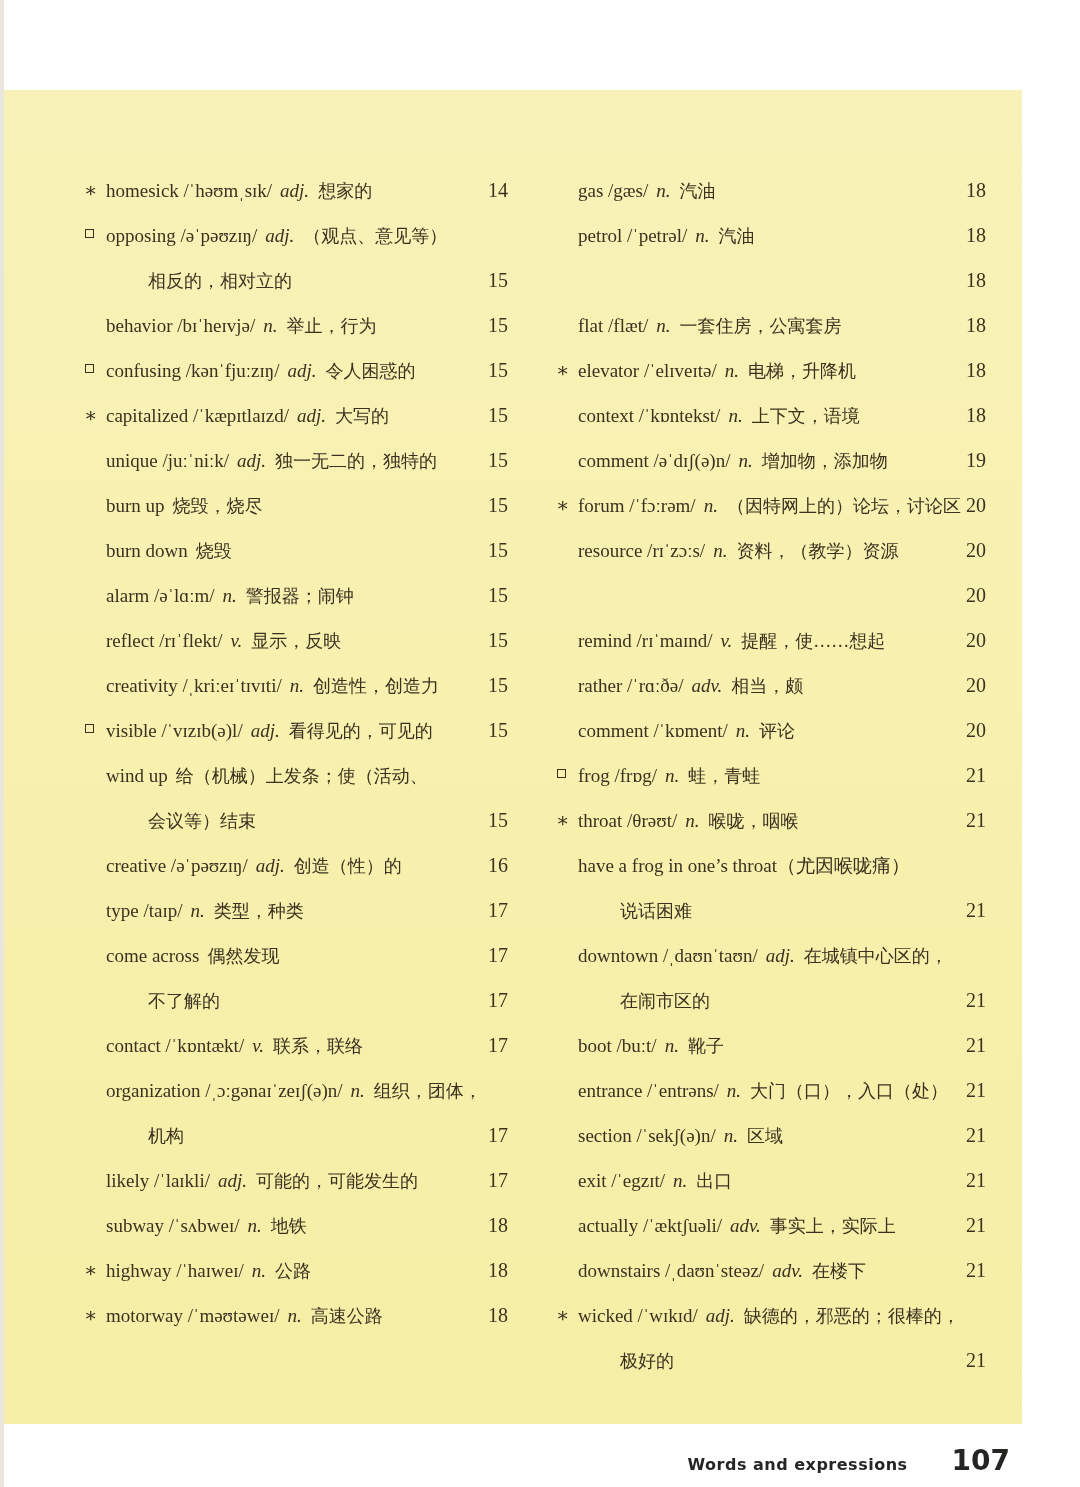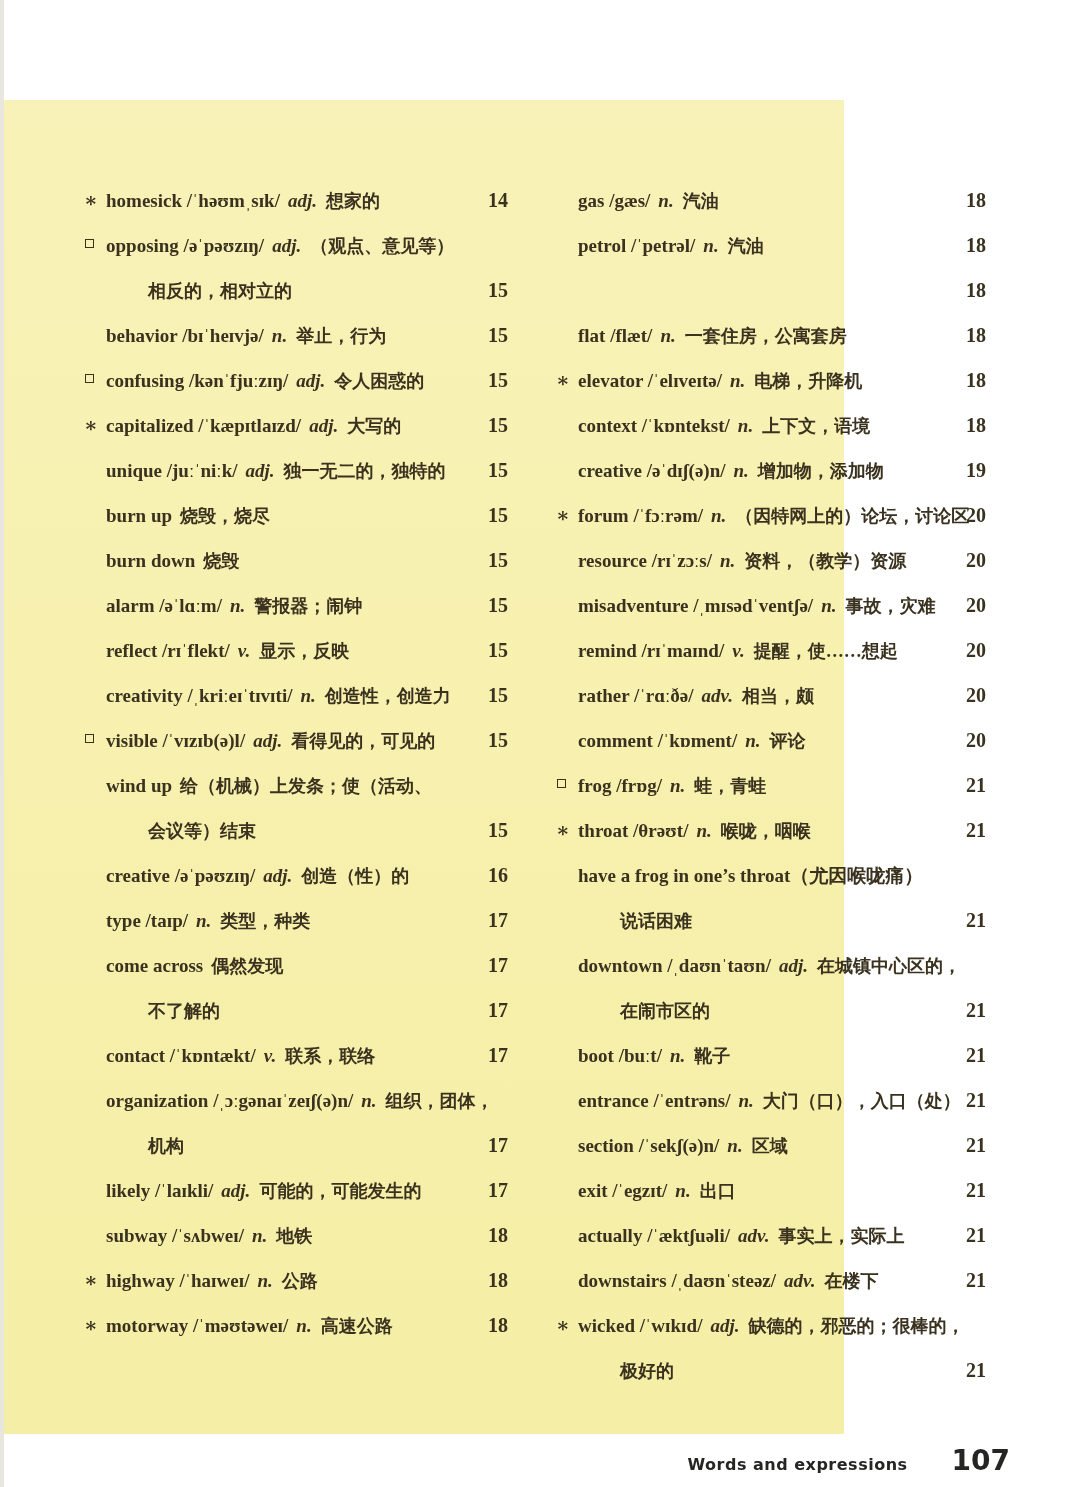--- a/index.html
+++ b/index.html
@@ -6,23 +6,22 @@
   body{
     width:1080px;height:1487px;position:relative;background:#ffffff;
     font-family:"Liberation Serif","DejaVu Serif",serif;
     overflow:hidden;
   }
   .scan-edge{
     position:absolute;left:0;top:0;width:4px;height:1487px;
     background:#e9e6de;
   }
   .sheet{
-    position:absolute;left:4px;top:100px;width:840px;height:1334px;
+    position:absolute;left:4px;top:90px;width:1018px;height:1334px;
     background:linear-gradient(180deg,#f8f2b8 0%,#f7f0ac 60%,#f5eea6 100%);
-    font-weight:bold;
   }
   .col{position:absolute;top:78px;}
   .col-left{left:80px;width:424px;}
   .col-right{left:552px;width:430px;}
   .row{
     position:relative;height:45px;line-height:45px;white-space:nowrap;
     font-size:19px;color:#3a321f;
   }
   .mk{
     display:inline-block;width:22px;vertical-align:baseline;
@@ -84,24 +83,24 @@
       <div class="row"><span class="mk mk-star">∗</span><span class="txt"><span class="t-pre">highway /ˈhaɪweɪ/</span><span class="t-pos">n.</span><span class="t-post">公路</span></span><span class="pg">18</span></div>
       <div class="row"><span class="mk mk-star">∗</span><span class="txt"><span class="t-pre">motorway /ˈməʊtəweɪ/</span><span class="t-pos">n.</span><span class="t-post">高速公路</span></span><span class="pg">18</span></div>
     </div>
   <div class="col col-right" id="col-right">
       <div class="row"><span class="mk"></span><span class="txt"><span class="t-pre">gas /gæs/</span><span class="t-pos">n.</span><span class="t-post">汽油</span></span><span class="pg">18</span></div>
       <div class="row"><span class="mk"></span><span class="txt"><span class="t-pre">petrol /ˈpetrəl/</span><span class="t-pos">n.</span><span class="t-post">汽油</span></span><span class="pg">18</span></div>
       <div class="row"><span class="mk"></span><span class="pg">18</span></div>
       <div class="row"><span class="mk"></span><span class="txt"><span class="t-pre">flat /flæt/</span><span class="t-pos">n.</span><span class="t-post">一套住房，公寓套房</span></span><span class="pg">18</span></div>
       <div class="row"><span class="mk mk-star">∗</span><span class="txt"><span class="t-pre">elevator /ˈelɪveɪtə/</span><span class="t-pos">n.</span><span class="t-post">电梯，升降机</span></span><span class="pg">18</span></div>
       <div class="row"><span class="mk"></span><span class="txt"><span class="t-pre">context /ˈkɒntekst/</span><span class="t-pos">n.</span><span class="t-post">上下文，语境</span></span><span class="pg">18</span></div>
-      <div class="row"><span class="mk"></span><span class="txt"><span class="t-pre">creative /əˈdɪʃ(ə)n/</span><span class="t-pos">n.</span><span class="t-post">增加物，添加物</span></span><span class="pg">19</span></div>
+      <div class="row"><span class="mk"></span><span class="txt"><span class="t-pre">comment /əˈdɪʃ(ə)n/</span><span class="t-pos">n.</span><span class="t-post">增加物，添加物</span></span><span class="pg">19</span></div>
       <div class="row"><span class="mk mk-star">∗</span><span class="txt"><span class="t-pre">forum /ˈfɔːrəm/</span><span class="t-pos">n.</span><span class="t-post">（因特网上的）论坛，讨论区</span></span><span class="pg">20</span></div>
       <div class="row"><span class="mk"></span><span class="txt"><span class="t-pre">resource /rɪˈzɔːs/</span><span class="t-pos">n.</span><span class="t-post">资料，（教学）资源</span></span><span class="pg">20</span></div>
-      <div class="row"><span class="mk"></span><span class="txt"><span class="t-pre">misadventure /ˌmɪsədˈventʃə/</span><span class="t-pos">n.</span><span class="t-post">事故，灾难</span></span><span class="pg">20</span></div>
+      <div class="row"><span class="mk"></span><span class="pg">20</span></div>
       <div class="row"><span class="mk"></span><span class="txt"><span class="t-pre">remind /rɪˈmaɪnd/</span><span class="t-pos">v.</span><span class="t-post">提醒，使……想起</span></span><span class="pg">20</span></div>
       <div class="row"><span class="mk"></span><span class="txt"><span class="t-pre">rather /ˈrɑːðə/</span><span class="t-pos">adv.</span><span class="t-post">相当，颇</span></span><span class="pg">20</span></div>
       <div class="row"><span class="mk"></span><span class="txt"><span class="t-pre">comment /ˈkɒment/</span><span class="t-pos">n.</span><span class="t-post">评论</span></span><span class="pg">20</span></div>
       <div class="row"><span class="mk mk-square"></span><span class="txt"><span class="t-pre">frog /frɒg/</span><span class="t-pos">n.</span><span class="t-post">蛙，青蛙</span></span><span class="pg">21</span></div>
       <div class="row"><span class="mk mk-star">∗</span><span class="txt"><span class="t-pre">throat /θrəʊt/</span><span class="t-pos">n.</span><span class="t-post">喉咙，咽喉</span></span><span class="pg">21</span></div>
       <div class="row"><span class="mk"></span><span class="txt"><span class="t-pre">have a frog in one’s throat（尤因喉咙痛）</span><span class="t-pos"></span><span class="t-post"></span></span><span class="pg"></span></div>
       <div class="row indent"><span class="mk"></span><span class="txt"><span class="t-pre"></span><span class="t-pos"></span><span class="t-post">说话困难</span></span><span class="pg">21</span></div>
       <div class="row"><span class="mk"></span><span class="txt"><span class="t-pre">downtown /ˌdaʊnˈtaʊn/</span><span class="t-pos">adj.</span><span class="t-post">在城镇中心区的，</span></span><span class="pg"></span></div>
       <div class="row indent"><span class="mk"></span><span class="txt"><span class="t-pre"></span><span class="t-pos"></span><span class="t-post">在闹市区的</span></span><span class="pg">21</span></div>
       <div class="row"><span class="mk"></span><span class="txt"><span class="t-pre">boot /buːt/</span><span class="t-pos">n.</span><span class="t-post">靴子</span></span><span class="pg">21</span></div>

